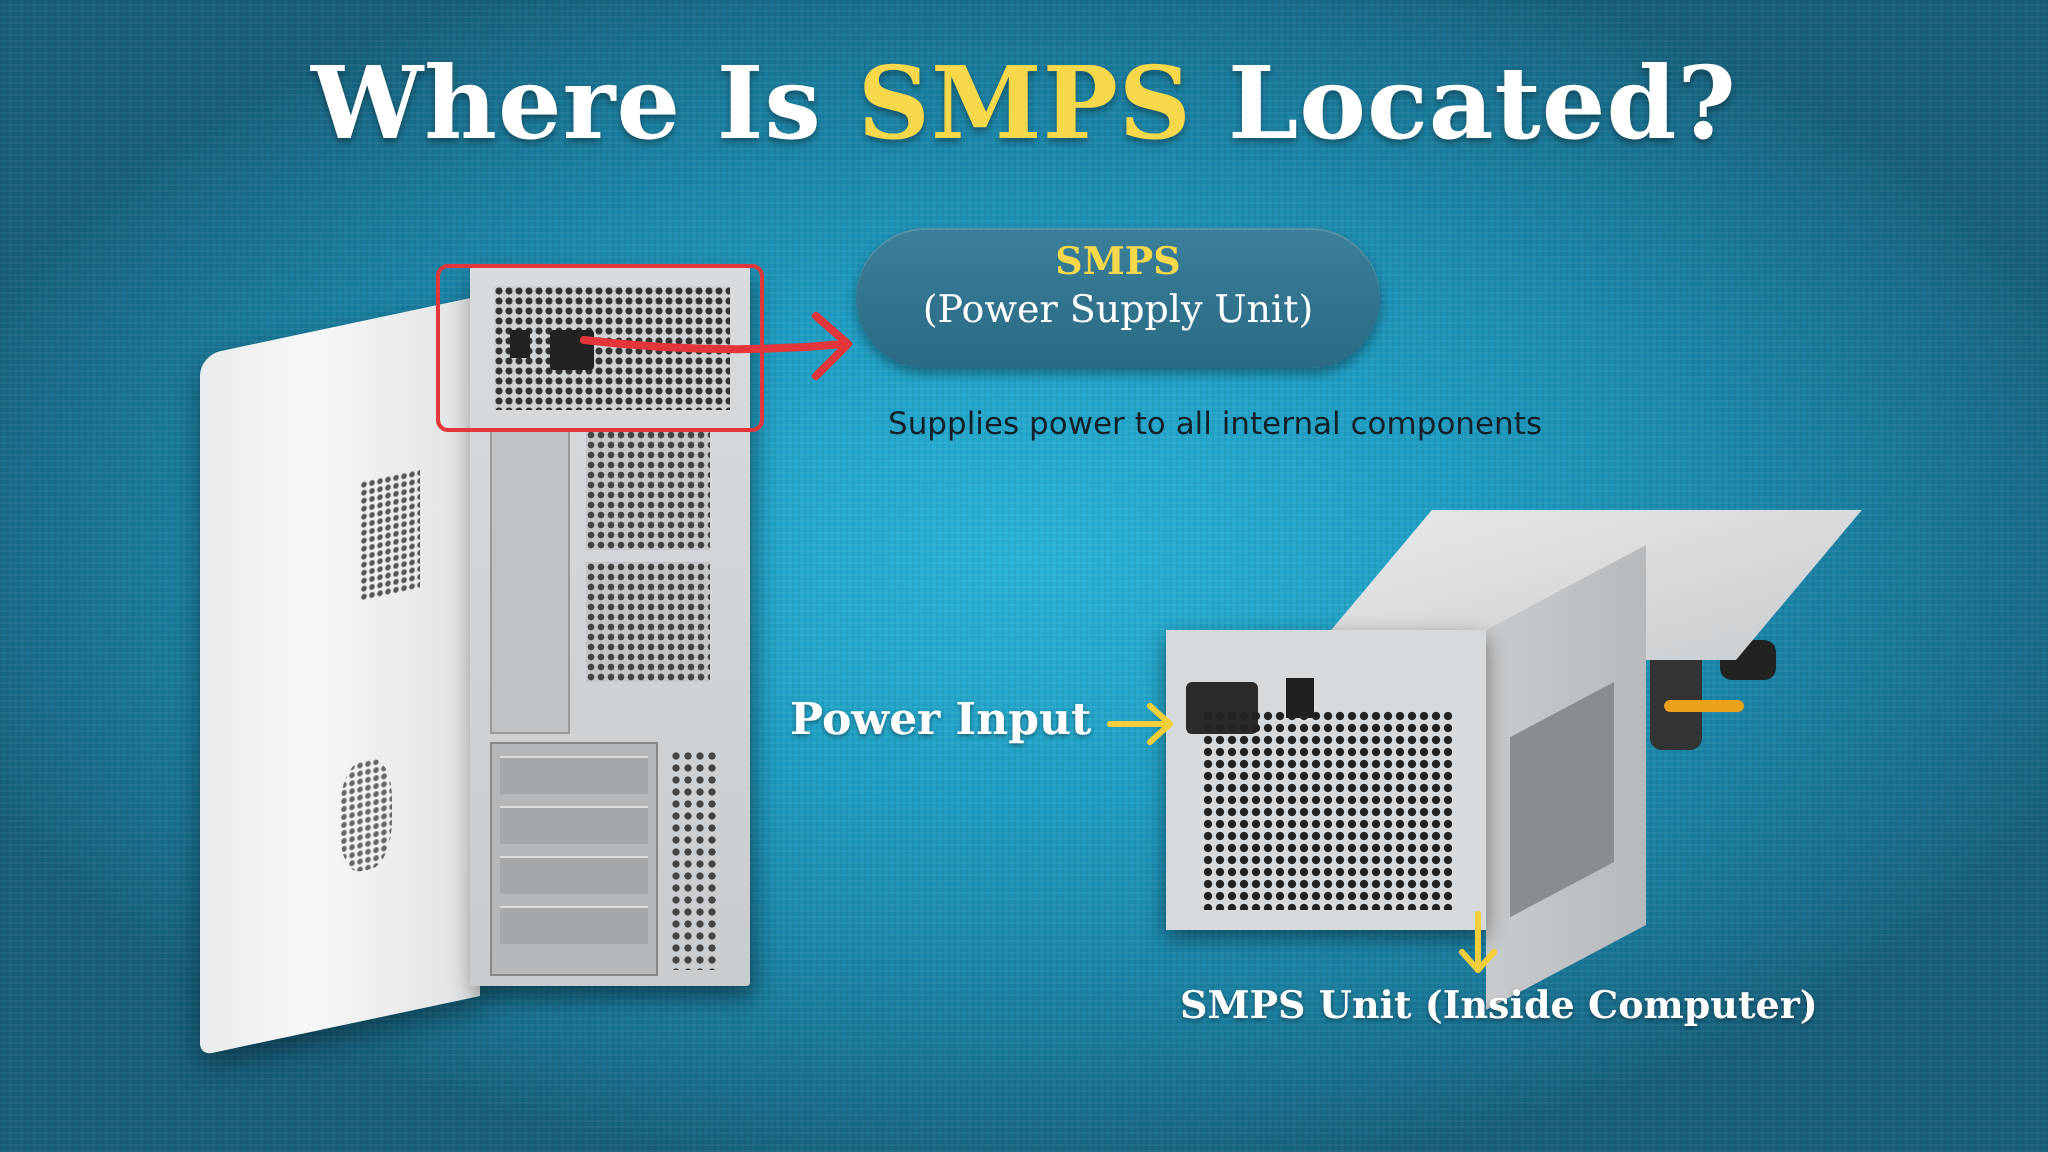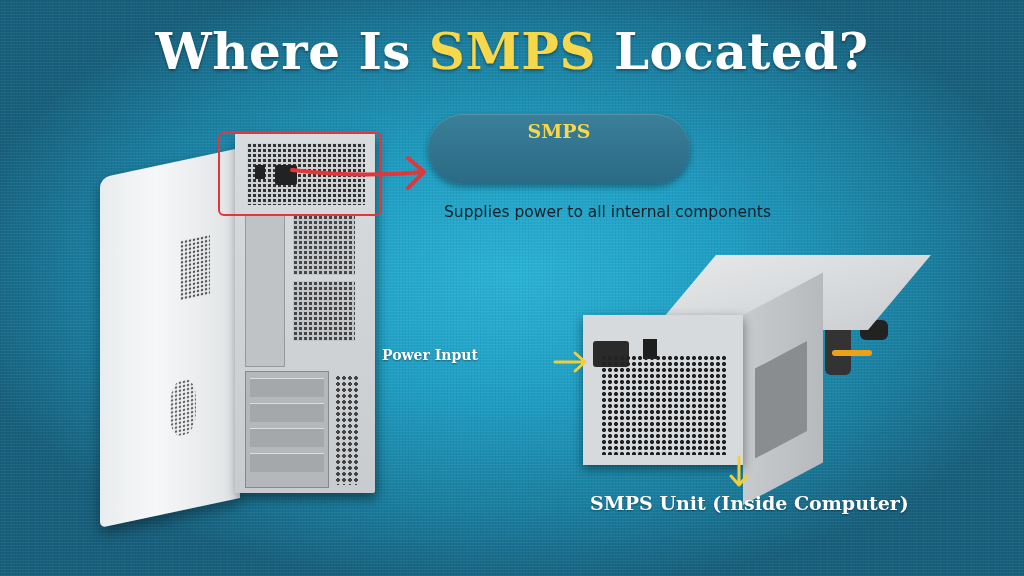--- a/index.html
+++ b/index.html
@@ -69,21 +69,21 @@
   .psu-mesh { position:absolute; left:18px; top:40px; width:125px; height:100px;
     background-image:radial-gradient(circle,#222 1.8px,transparent 2.3px); background-size:6px 6px; }
   .psu-inlet { position:absolute; left:10px; top:26px; width:36px; height:26px; background:#2a2a2a; border-radius:3px; }
   .psu-sw { position:absolute; left:60px; top:24px; width:14px; height:20px; background:#1e1e1e; }
   .psu-right { position:absolute; left:168px; top:20px; width:80px; height:190px;
     background:linear-gradient(90deg,#c8cbcd,#b7babc); transform:skewY(-28deg); transform-origin:left bottom; top:60px; }
   .psu-label { position:absolute; left:12px; top:60px; width:52px; height:90px; background:#8a8d8f; }
   .cables { position:absolute; left:245px; top:5px; width:70px; height:120px; }
   .cable { position:absolute; background:#2a2a2a; border-radius:6px; }
 
-  .label-power { position:absolute; left:382px; top:347px; font-weight:bold; font-size:14px; color:#fff;
+  .label-power { position:absolute; left:395px; top:347px; font-weight:bold; font-size:22px; color:#fff;
     text-shadow:0 1px 2px rgba(0,0,0,0.4); }
   .yellow-arrow-right { position:absolute; left:553px; top:350px; }
   .yellow-arrow-down { position:absolute; left:728px; top:455px; }
   .label-unit { position:absolute; left:546px; top:492px; font-weight:bold; font-size:19px; color:#fff;
     text-shadow:0 1px 2px rgba(0,0,0,0.4);margin-left:44px; }
 </style>
 </head>
 <body>
 
 <div class="bg"></div>
@@ -117,20 +117,21 @@
 
 <div class="highlight"></div>
 
 <svg class="red-arrow" width="140" height="50">
   <path d="M2 20 Q70 28 132 22" stroke="#e3363a" stroke-width="4" fill="none" stroke-linecap="round"></path>
   <path d="M118 8 L134 22 L118 38" stroke="#e3363a" stroke-width="4" fill="none" stroke-linecap="round" stroke-linejoin="round"></path>
 </svg>
 
 <div class="pill">
   <span class="pill-title">SMPS</span>
+  <span class="pill-sub">(Power Supply Unit)</span>
 </div>
 <div class="caption">Supplies power to all internal components</div>
 
 <div class="psu">
   <div class="cables">
     <div class="cable" style="left:10px;top:0;width:20px;height:40px;transform:rotate(-20deg)"></div>
     <div class="cable" style="left:34px;top:8px;width:18px;height:40px;transform:rotate(15deg)"></div>
     <div class="cable" style="left:40px;top:60px;width:28px;height:20px;background:#222"></div>
     <div class="cable" style="left:5px;top:55px;width:26px;height:60px;background:#333"></div>
     <div class="cable" style="left:12px;top:90px;width:40px;height:6px;background:#e9a21a"></div>

